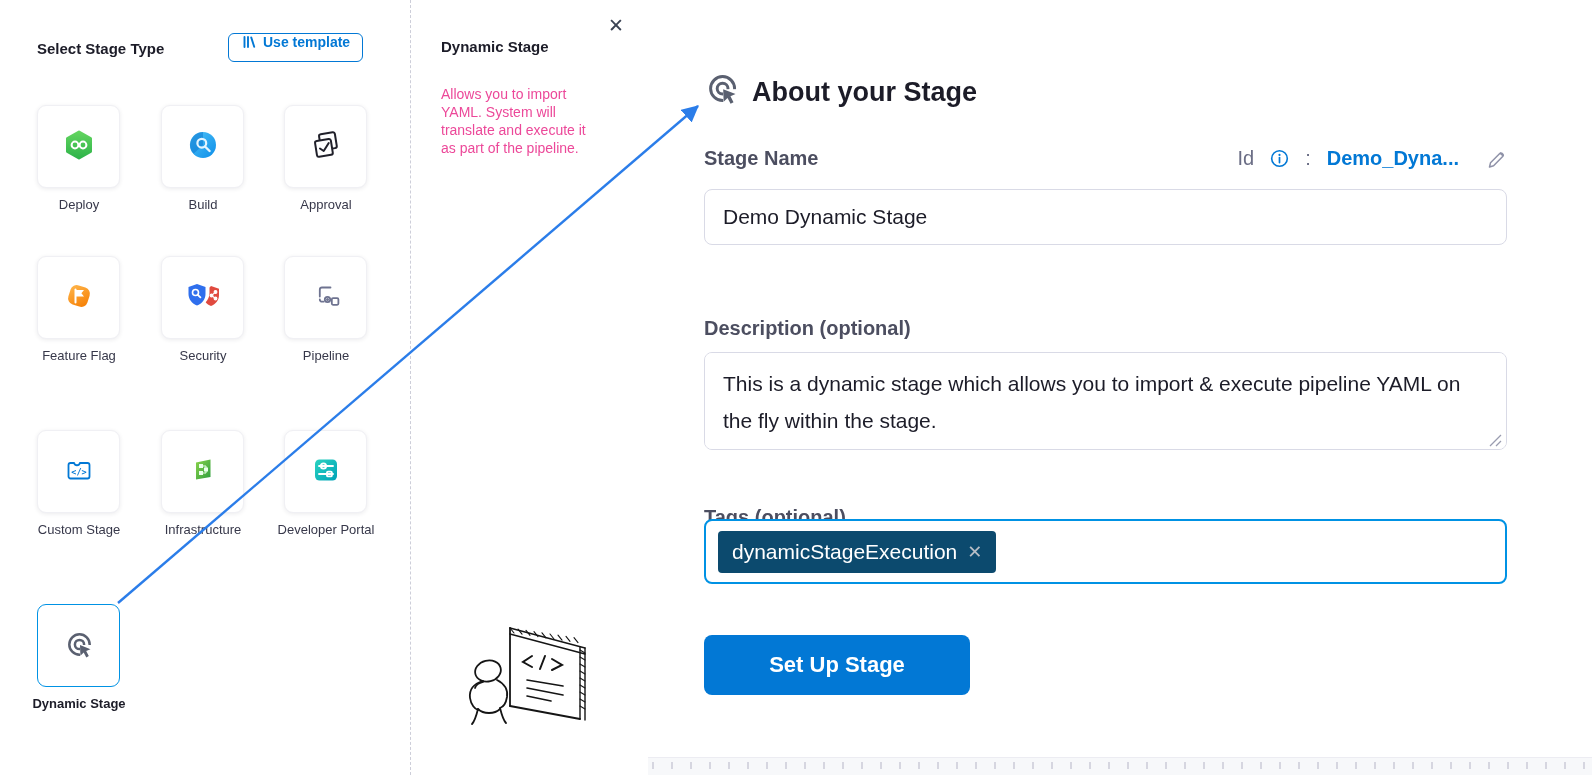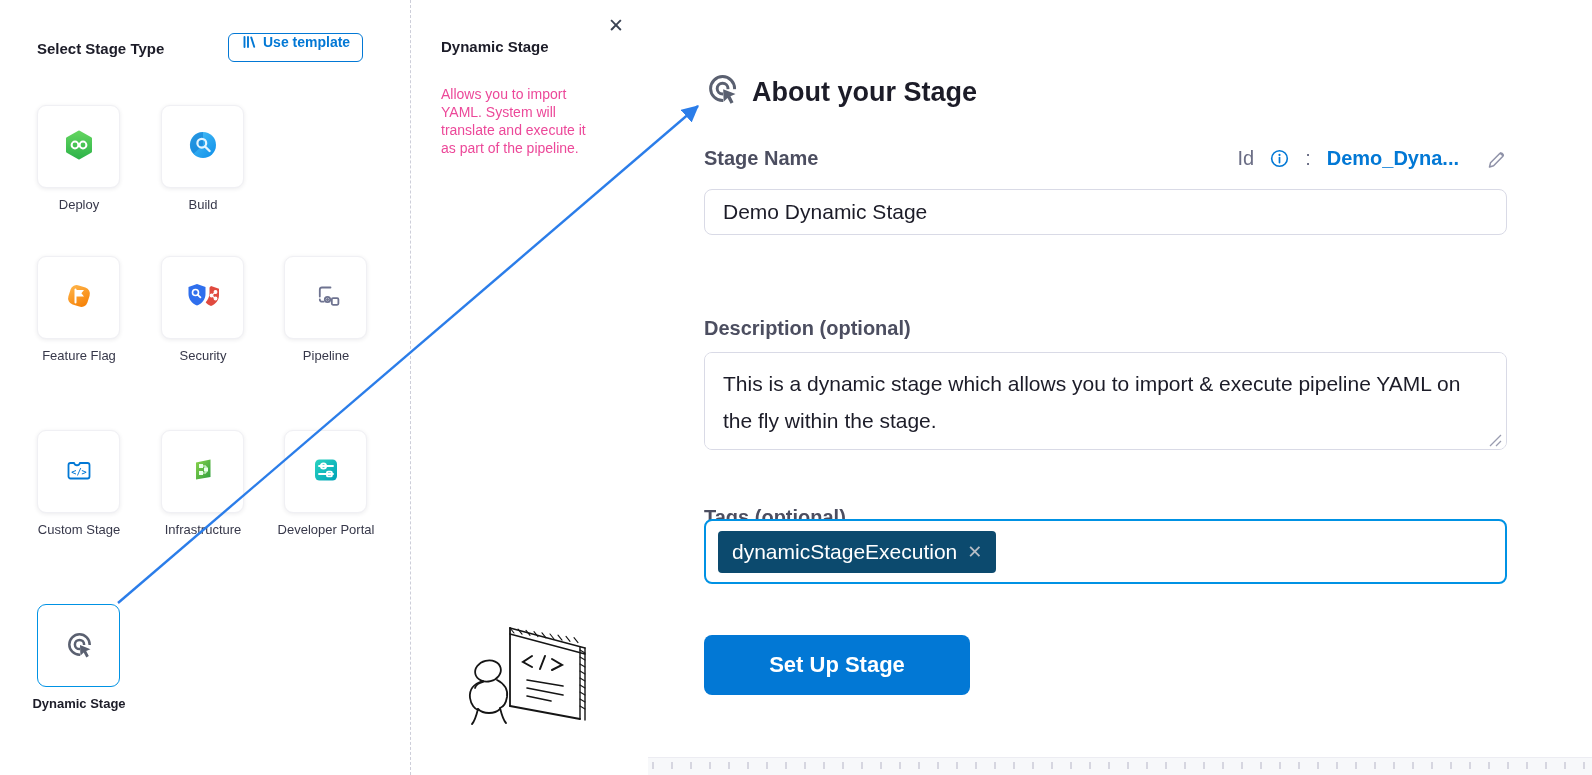--- a/index.html
+++ b/index.html
@@ -37,21 +37,21 @@
   .field-label { font-size:20px; font-weight:600; color:#4c4e60; }
   #stage-name-label { position:absolute; left:704px; top:147px; }
   #id-row { position:absolute; left:1180px; top:147px; width:327px; display:flex; align-items:center;
     justify-content:flex-end; gap:16px; font-size:20px; }
   #id-label { color:#6a6d85; font-weight:500; }
   #id-colon { color:#6a6d85; }
   #id-value { color:#0278d5; font-weight:600; cursor:pointer; }
   .edit-btn { margin-left:10px; cursor:pointer; display:flex; }
   .text-input { position:absolute; left:704px; width:803px; background:#fff; border:1px solid #d9dae6;
     border-radius:8px; font-family:inherit; font-size:21px; color:#1c1c28; outline:none; }
-  #stage-name-input { top:189px; height:46px; padding:0 18px; }
+  #stage-name-input { top:189px; height:56px; padding:0 18px; }
   #desc-label { position:absolute; left:704px; top:317px; }
   #desc-input { top:352px; height:98px; padding:12px 18px; line-height:37px; resize:none; }
   #resize-handle { position:absolute; left:1489px; top:433px; }
   #tags-label { position:absolute; left:704px; top:483px;margin-top:23px; }
   #tags-box { position:absolute; left:704px; top:519px; width:803px; height:65px; border:2px solid #0092e4;
     border-radius:8px; display:flex; align-items:center; padding:0 12px; background:#fff; }
   .tag-chip { display:flex; align-items:center; gap:10px; background:#0c4a6e; color:#fff;
     border-radius:4px; height:42px; padding:0 14px; font-size:21px; }
   .tag-remove { color:#b7bdc5; font-size:18px; cursor:pointer; line-height:1; }
   #submit-btn { position:absolute; left:704px; top:635px; width:266px; height:60px; background:#0278d5;
@@ -130,20 +130,32 @@
       <span><svg width="34" height="34" viewBox="0 0 34 34">
         <circle cx="17" cy="17" r="13" fill="url(#gBlue)"></circle>
         <path d="M17 4 a13 13 0 0 0 -9.5 21.8 L17 17 Z" fill="#0b77d0" opacity=".55"></path>
         <circle cx="15.8" cy="15.2" r="4.4" fill="none" stroke="#e4f5ff" stroke-width="2.2"></circle>
         <path d="M19 18.5 L23.6 23" stroke="#e4f5ff" stroke-width="2.4" stroke-linecap="round"></path>
       </svg></span>
     </div>
     <div class="tile-label">Build</div>
   </div>
 
+  <div class="stage-tile" style="left:280px;top:105px">
+    <div class="tile-card">
+      <span><svg width="34" height="34" viewBox="0 0 34 34">
+        <g fill="none" stroke="#20202a" stroke-width="2" stroke-linejoin="round" transform="rotate(-9 17 17)">
+          <rect x="11.5" y="5.5" width="16" height="16" rx="2"></rect>
+          <rect x="6.5" y="11.5" width="16" height="16" rx="2" fill="#fff"></rect>
+          <polyline points="10.5,19.5 13.8,22.6 20,15.5" stroke-linecap="round"></polyline>
+        </g>
+      </svg></span>
+    </div>
+    <div class="tile-label">Approval</div>
+  </div>
 
   <div class="stage-tile" style="left:157px;top:256px">
     <div class="tile-card">
       <span><svg width="38" height="34" viewBox="0 0 38 34">
         <path d="M13 5 l8.5 3 v7 c0 5.5-3.5 9.5-8.5 11.5 C8 24.5 4.5 20.5 4.5 15 v-7 z" fill="#2f6fed"></path>
         <circle cx="11.5" cy="13.5" r="3" fill="none" stroke="#fff" stroke-width="1.6"></circle>
         <path d="M13.8 15.8 l2.6 2.6" stroke="#fff" stroke-width="1.8" stroke-linecap="round"></path>
         <path d="M27 7 l8 2.8 v6.5 c0 5-3.2 8.8-8 10.7 -2.2-.9-4-2.2-5.3-3.8 2.3-2.4 3.8-5.5 3.8-9.2 v-5.5 z" fill="#e04a3f"></path>
         <g stroke="#fff" stroke-width="1.1" fill="#fff">
           <circle cx="27.5" cy="16.5" r="1.4"></circle>

